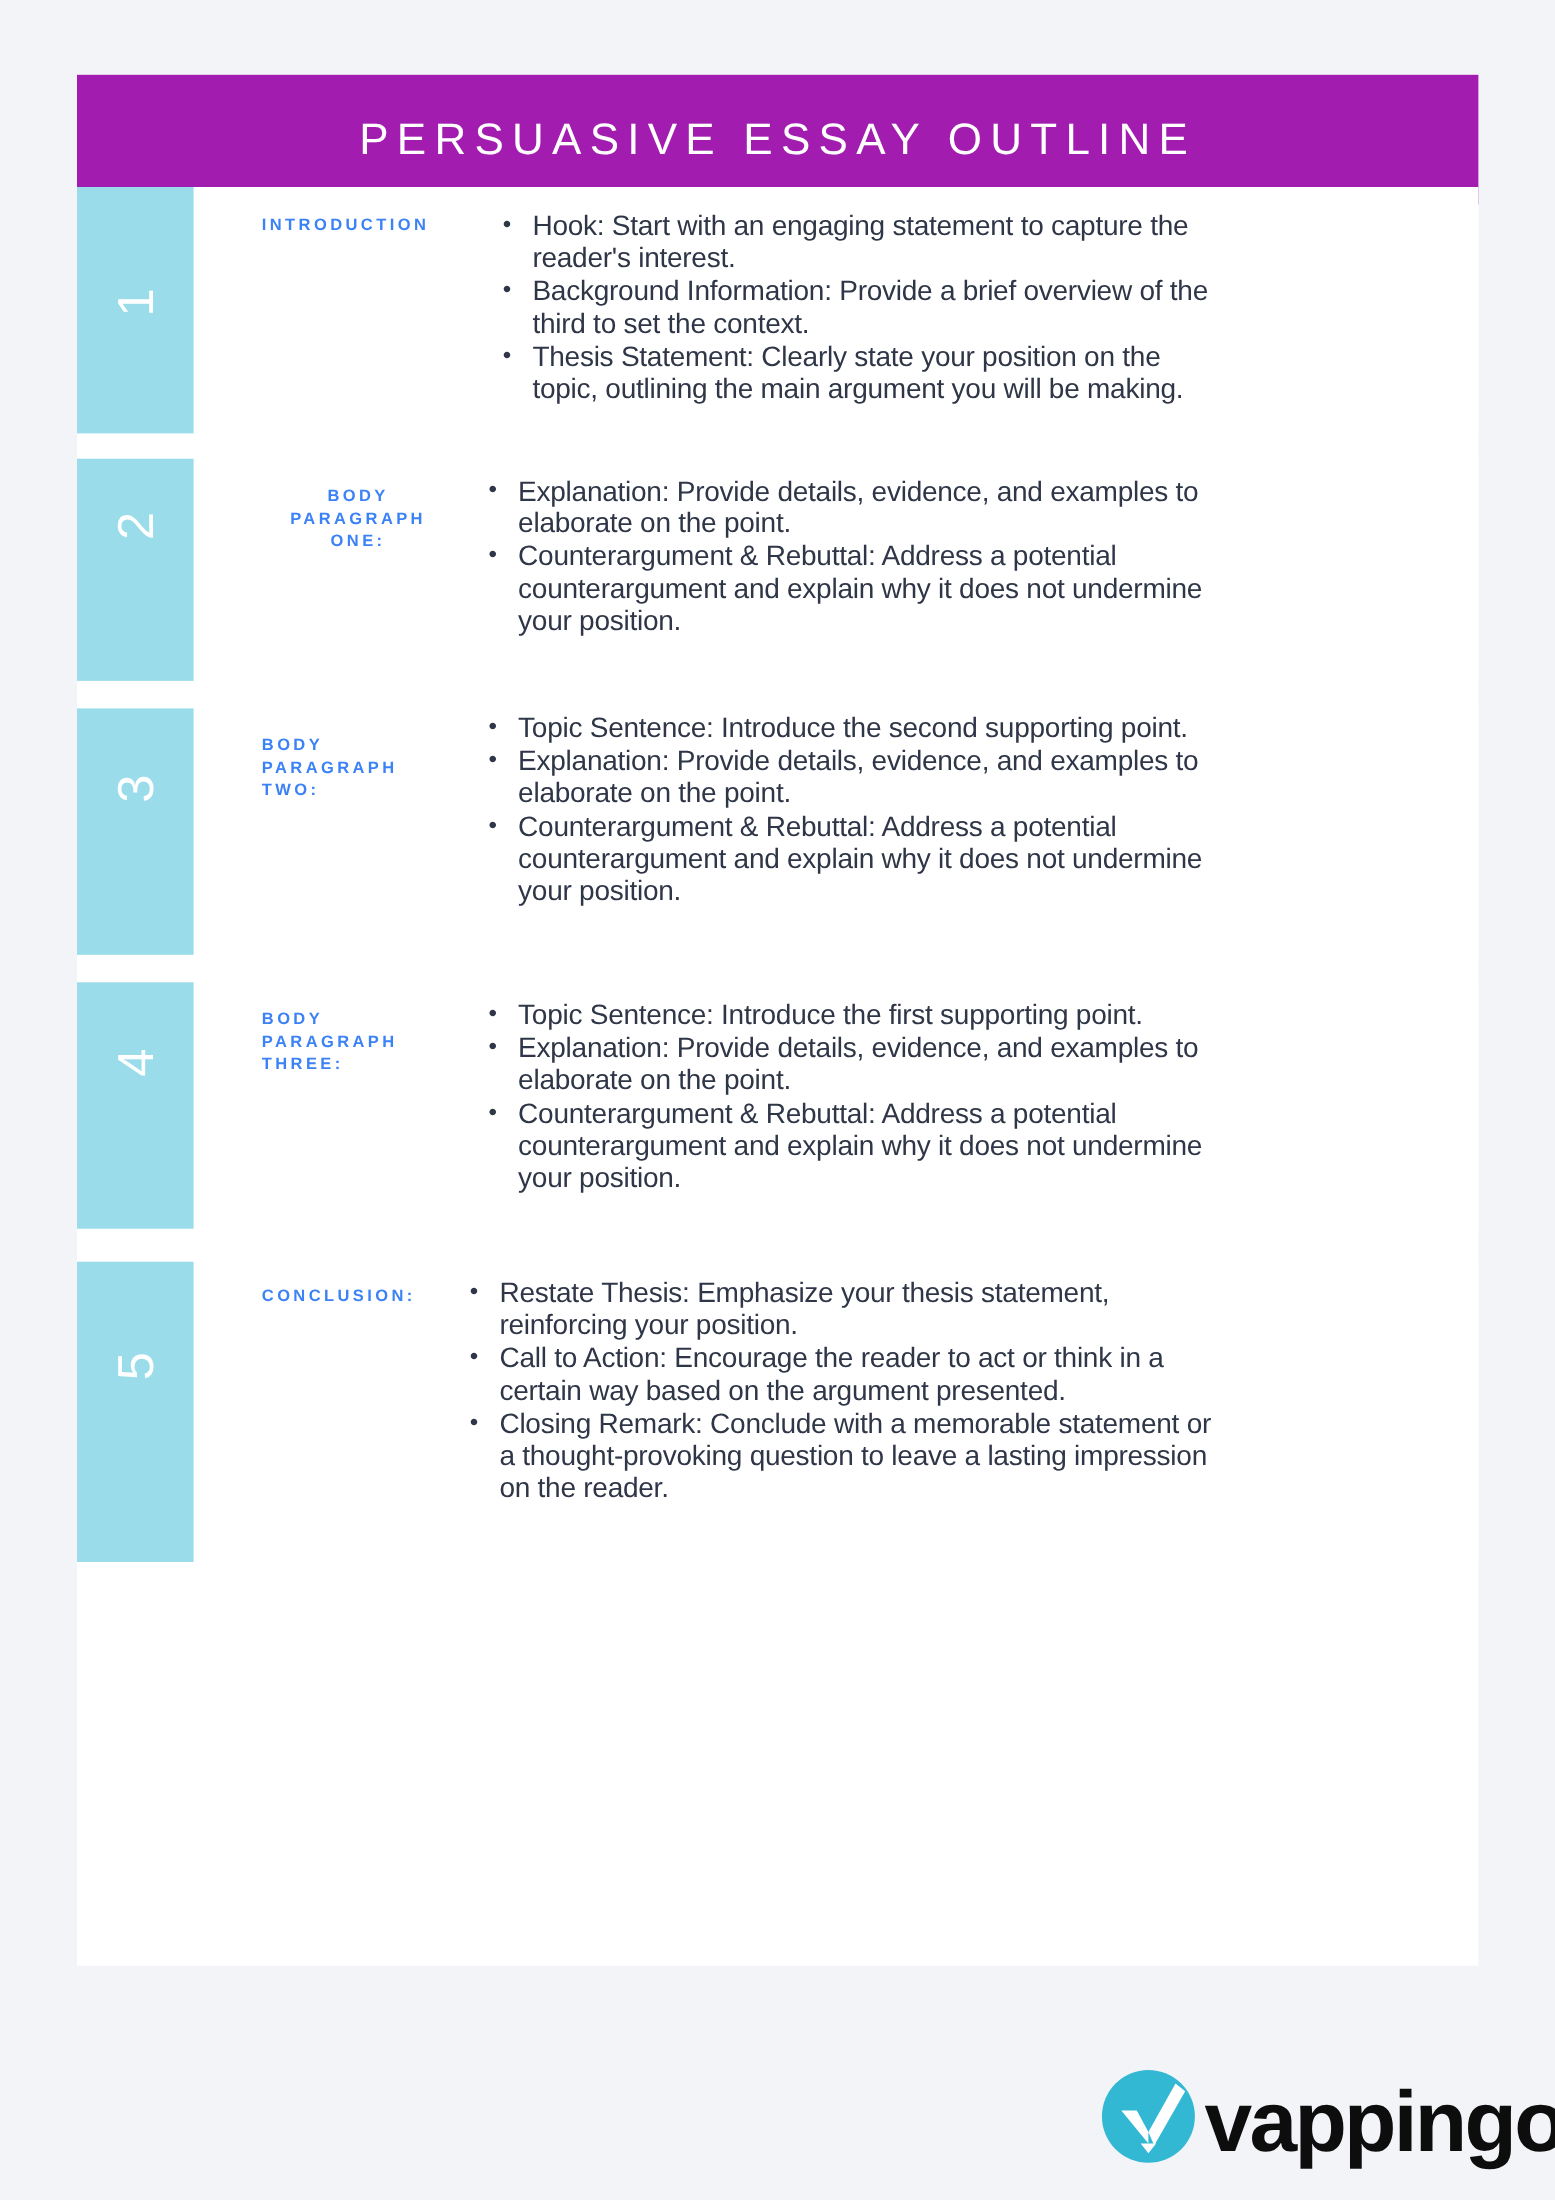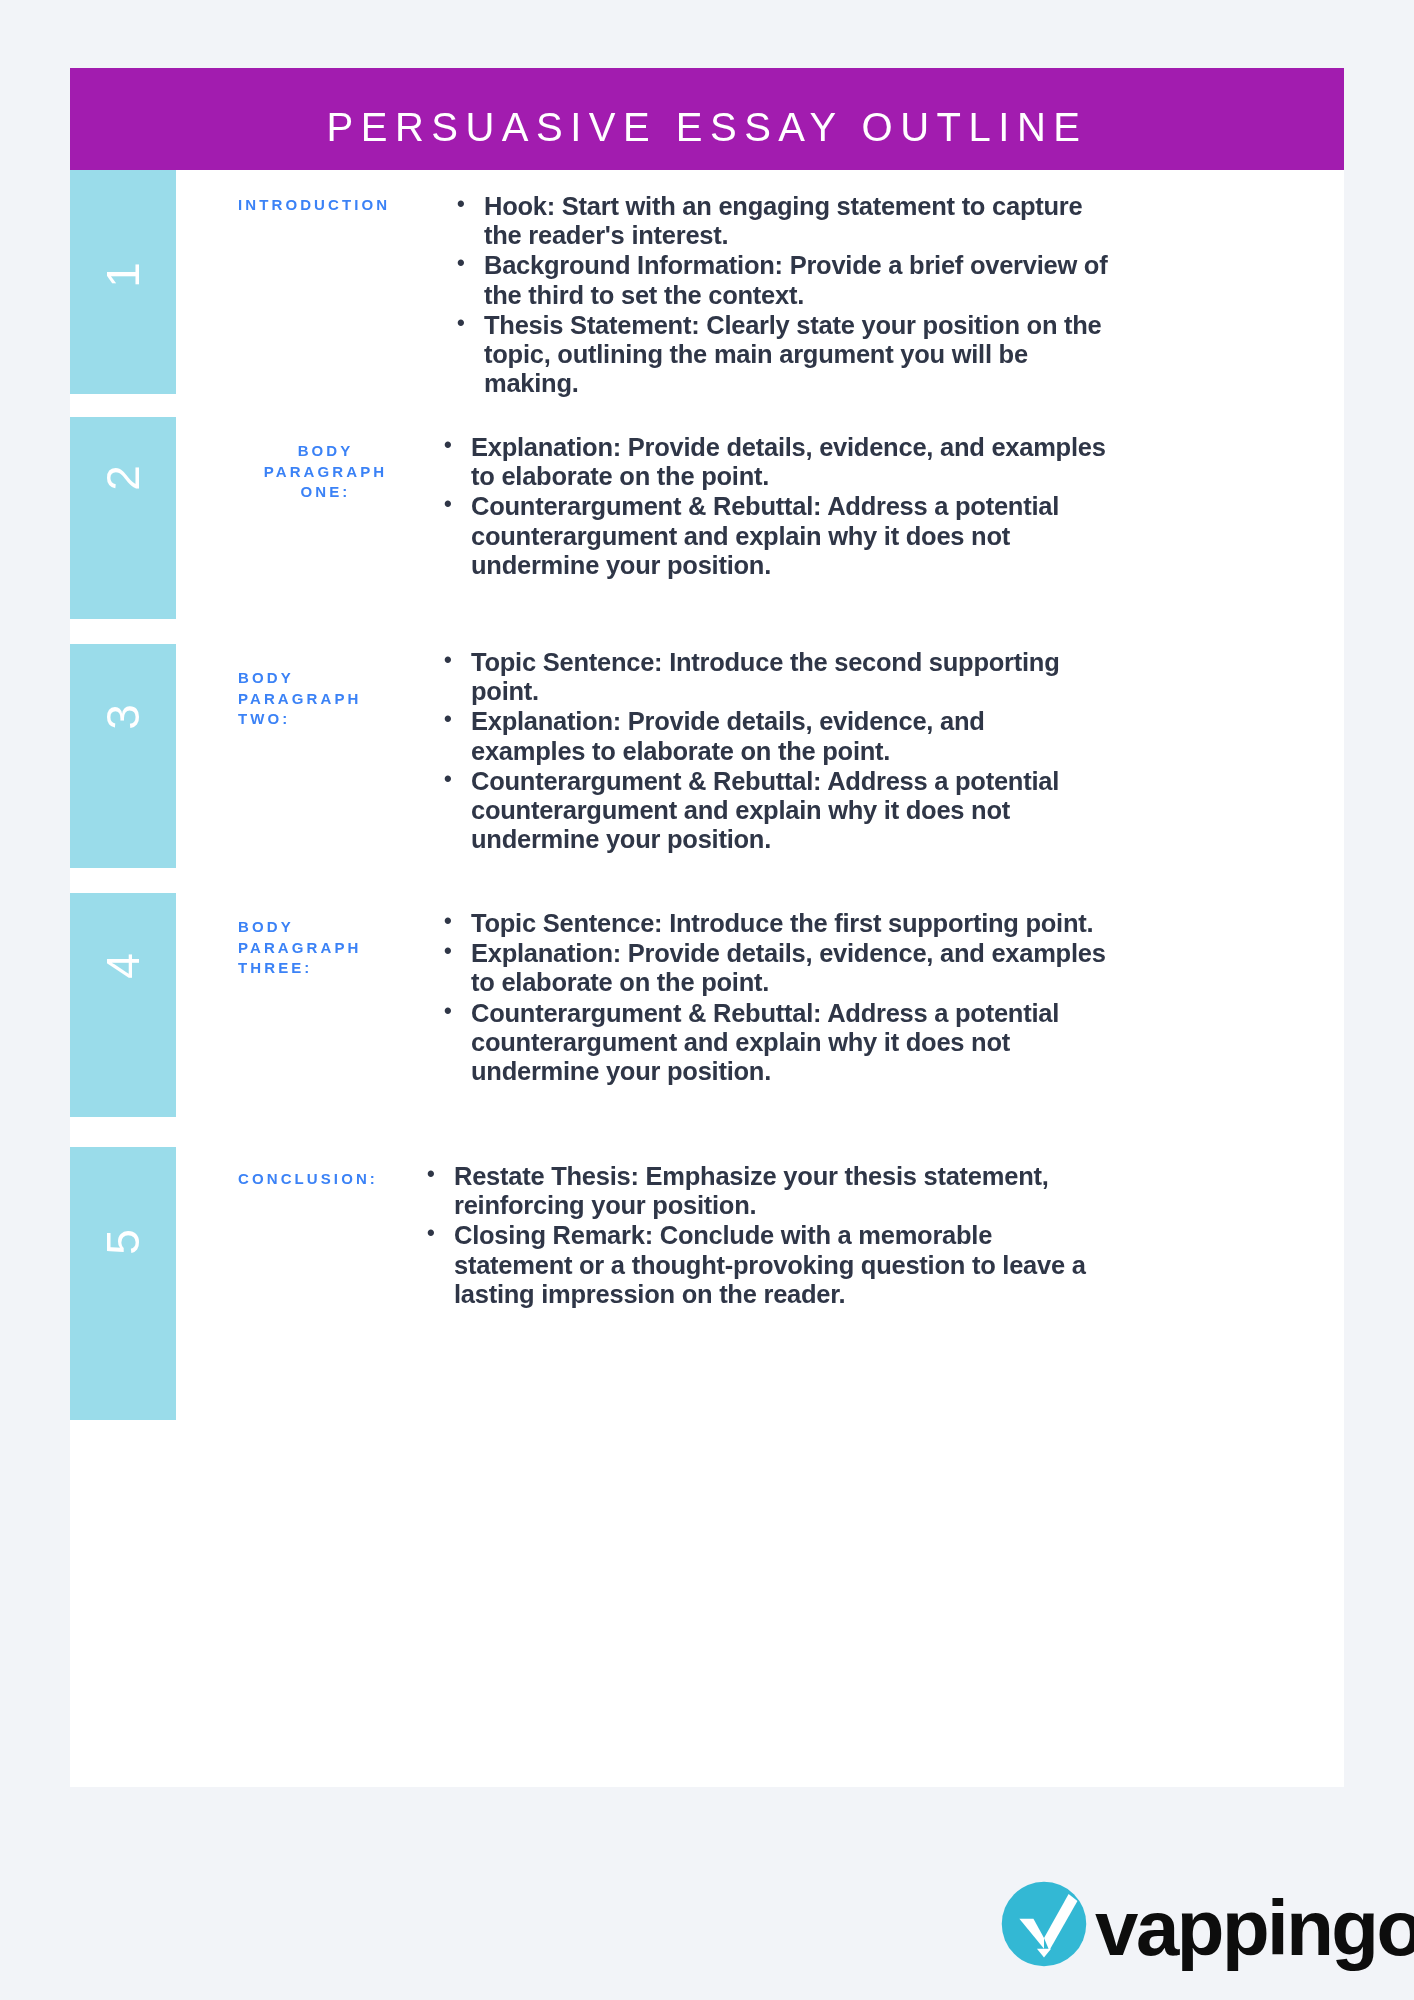--- a/index.html
+++ b/index.html
@@ -96,21 +96,21 @@
 
   .bullets {
     position:absolute;
     list-style:none;
   }
   .bullets li {
     position:relative;
     color:#2f3647;
     font-size:25.5px;
     line-height:1.145;
-    font-weight:700;
+    font-weight:400;
     font-family:"Liberation Sans", sans-serif;
     padding-left:29px;
     margin-bottom:1px;
     letter-spacing:-0.25px;
   }
   .bullets li::before {
     content:"\2022";
     position:absolute;
     left:2px;
     top:-1px;
@@ -201,20 +201,21 @@
     </ul>
   </div>
 
   <div class="section" style="top:1147px; height:273px;">
     <div class="num-block">
       <div class="num-glyph" style="top:72px;">5</div>
     </div>
     <div class="sec-label" style="top:22px; width:185px;">CONCLUSION:</div>
     <ul class="bullets" style="left:355px; top:15px; width:690px;">
       <li>Restate Thesis: Emphasize your thesis statement, reinforcing your position.</li>
+      <li>Call to Action: Encourage the reader to act or think in a certain way based on the argument presented.</li>
       <li>Closing Remark: Conclude with a memorable statement or a thought-provoking question to leave a lasting impression on the reader.</li>
     </ul>
   </div>
 
   <div id="logo">
     <svg id="logo-mark" viewBox="0 0 100 100">
       <circle cx="50" cy="50" r="48" fill="#33b8d4"></circle>
       <path d="M22 44 L38 44 L50 66 L50 78 Z" fill="#ffffff"></path>
       <path d="M42 78 L58 78 L50 88 Z" fill="#ffffff"></path>
       <path d="M50 66 L78 16 L88 24 L56 80 Z" fill="#ffffff"></path>

